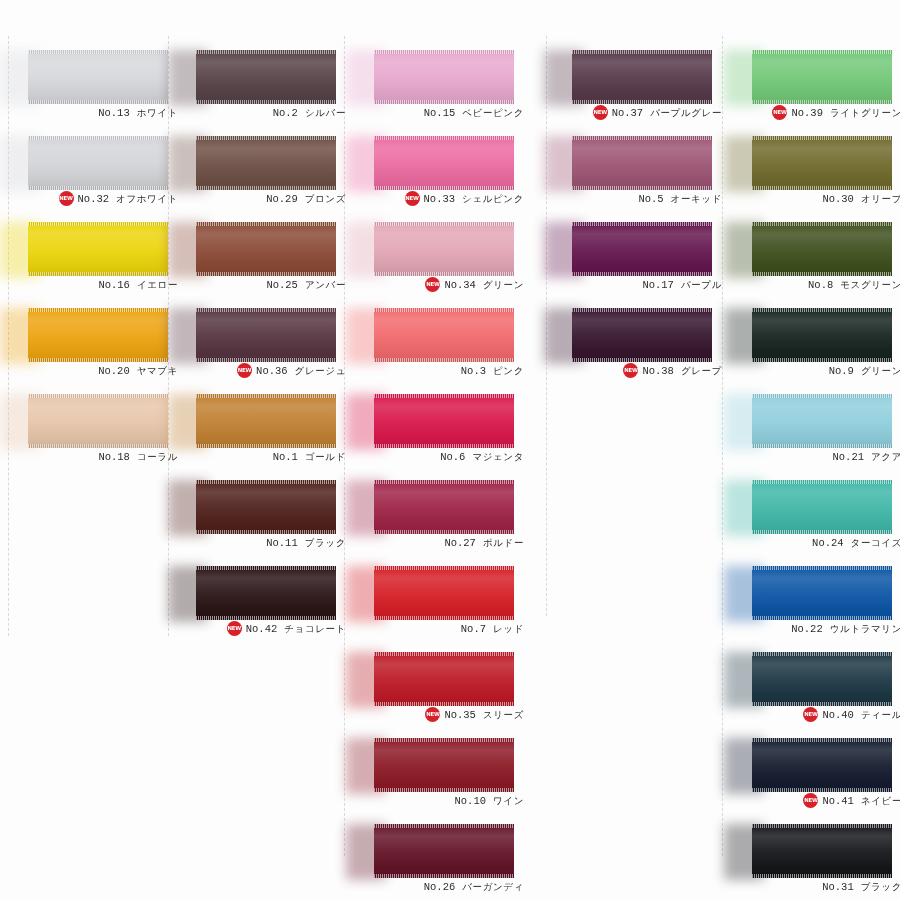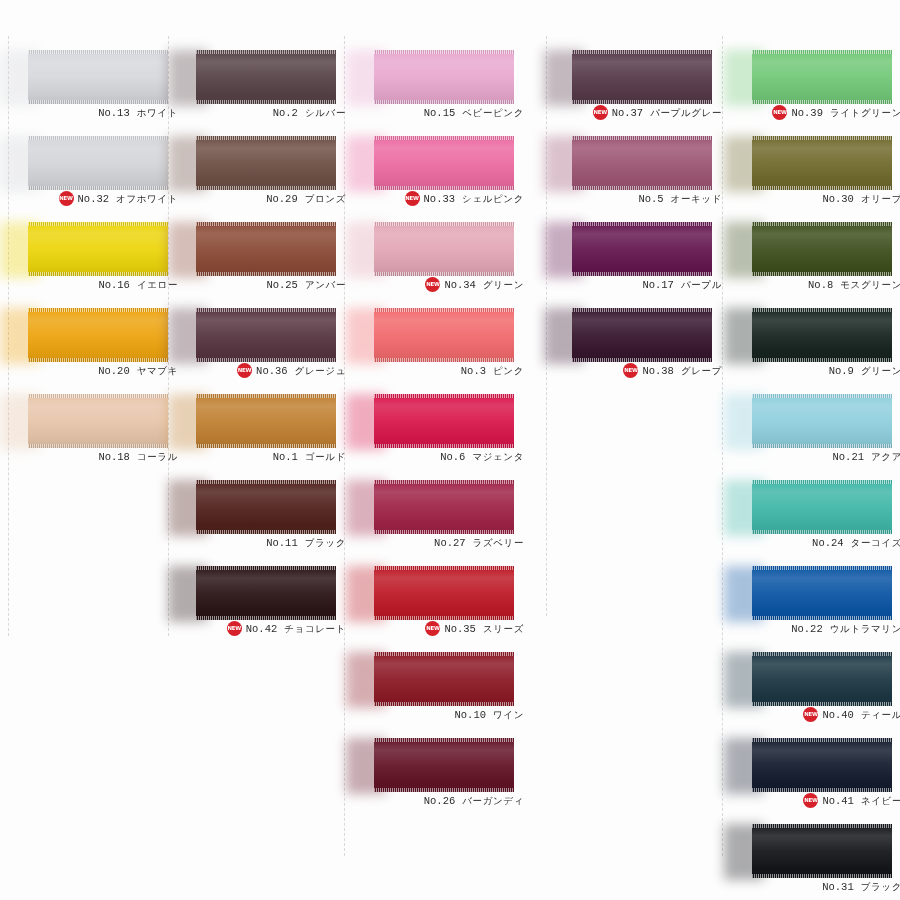--- a/index.html
+++ b/index.html
@@ -253,21 +253,28 @@
           <div class="ribbon" style="background: rgb(217, 23, 76);">
             <div class="sheen"></div>
           </div>
           <div class="caption"><span class="num">No.6</span><span class="jp">マジェンタ</span></div>
         </div>
         <div class="swatch-cell">
           <div class="bleed" style="background: rgb(158, 35, 71);"></div>
           <div class="ribbon" style="background: rgb(158, 35, 71);">
             <div class="sheen"></div>
           </div>
-          <div class="caption"><span class="num">No.27</span><span class="jp">ラズベリー</span></div>
+          <div class="caption"><span class="num">No.27</span><span class="jp">ボルドー</span></div>
+        </div>
+        <div class="swatch-cell">
+          <div class="bleed" style="background: rgb(213, 31, 38);"></div>
+          <div class="ribbon" style="background: rgb(213, 31, 38);">
+            <div class="sheen"></div>
+          </div>
+          <div class="caption"><span class="num">No.7</span><span class="jp">レッド</span></div>
         </div>
         <div class="swatch-cell">
           <div class="bleed" style="background: rgb(189, 26, 38);"></div>
           <div class="ribbon" style="background: rgb(189, 26, 38);">
             <div class="sheen"></div>
           </div>
           <div class="caption"><span class="newbadge">NEW</span><span class="num">No.35</span><span class="jp">スリーズ</span></div>
         </div>
         <div class="swatch-cell">
           <div class="bleed" style="background: rgb(140, 26, 38);"></div>

